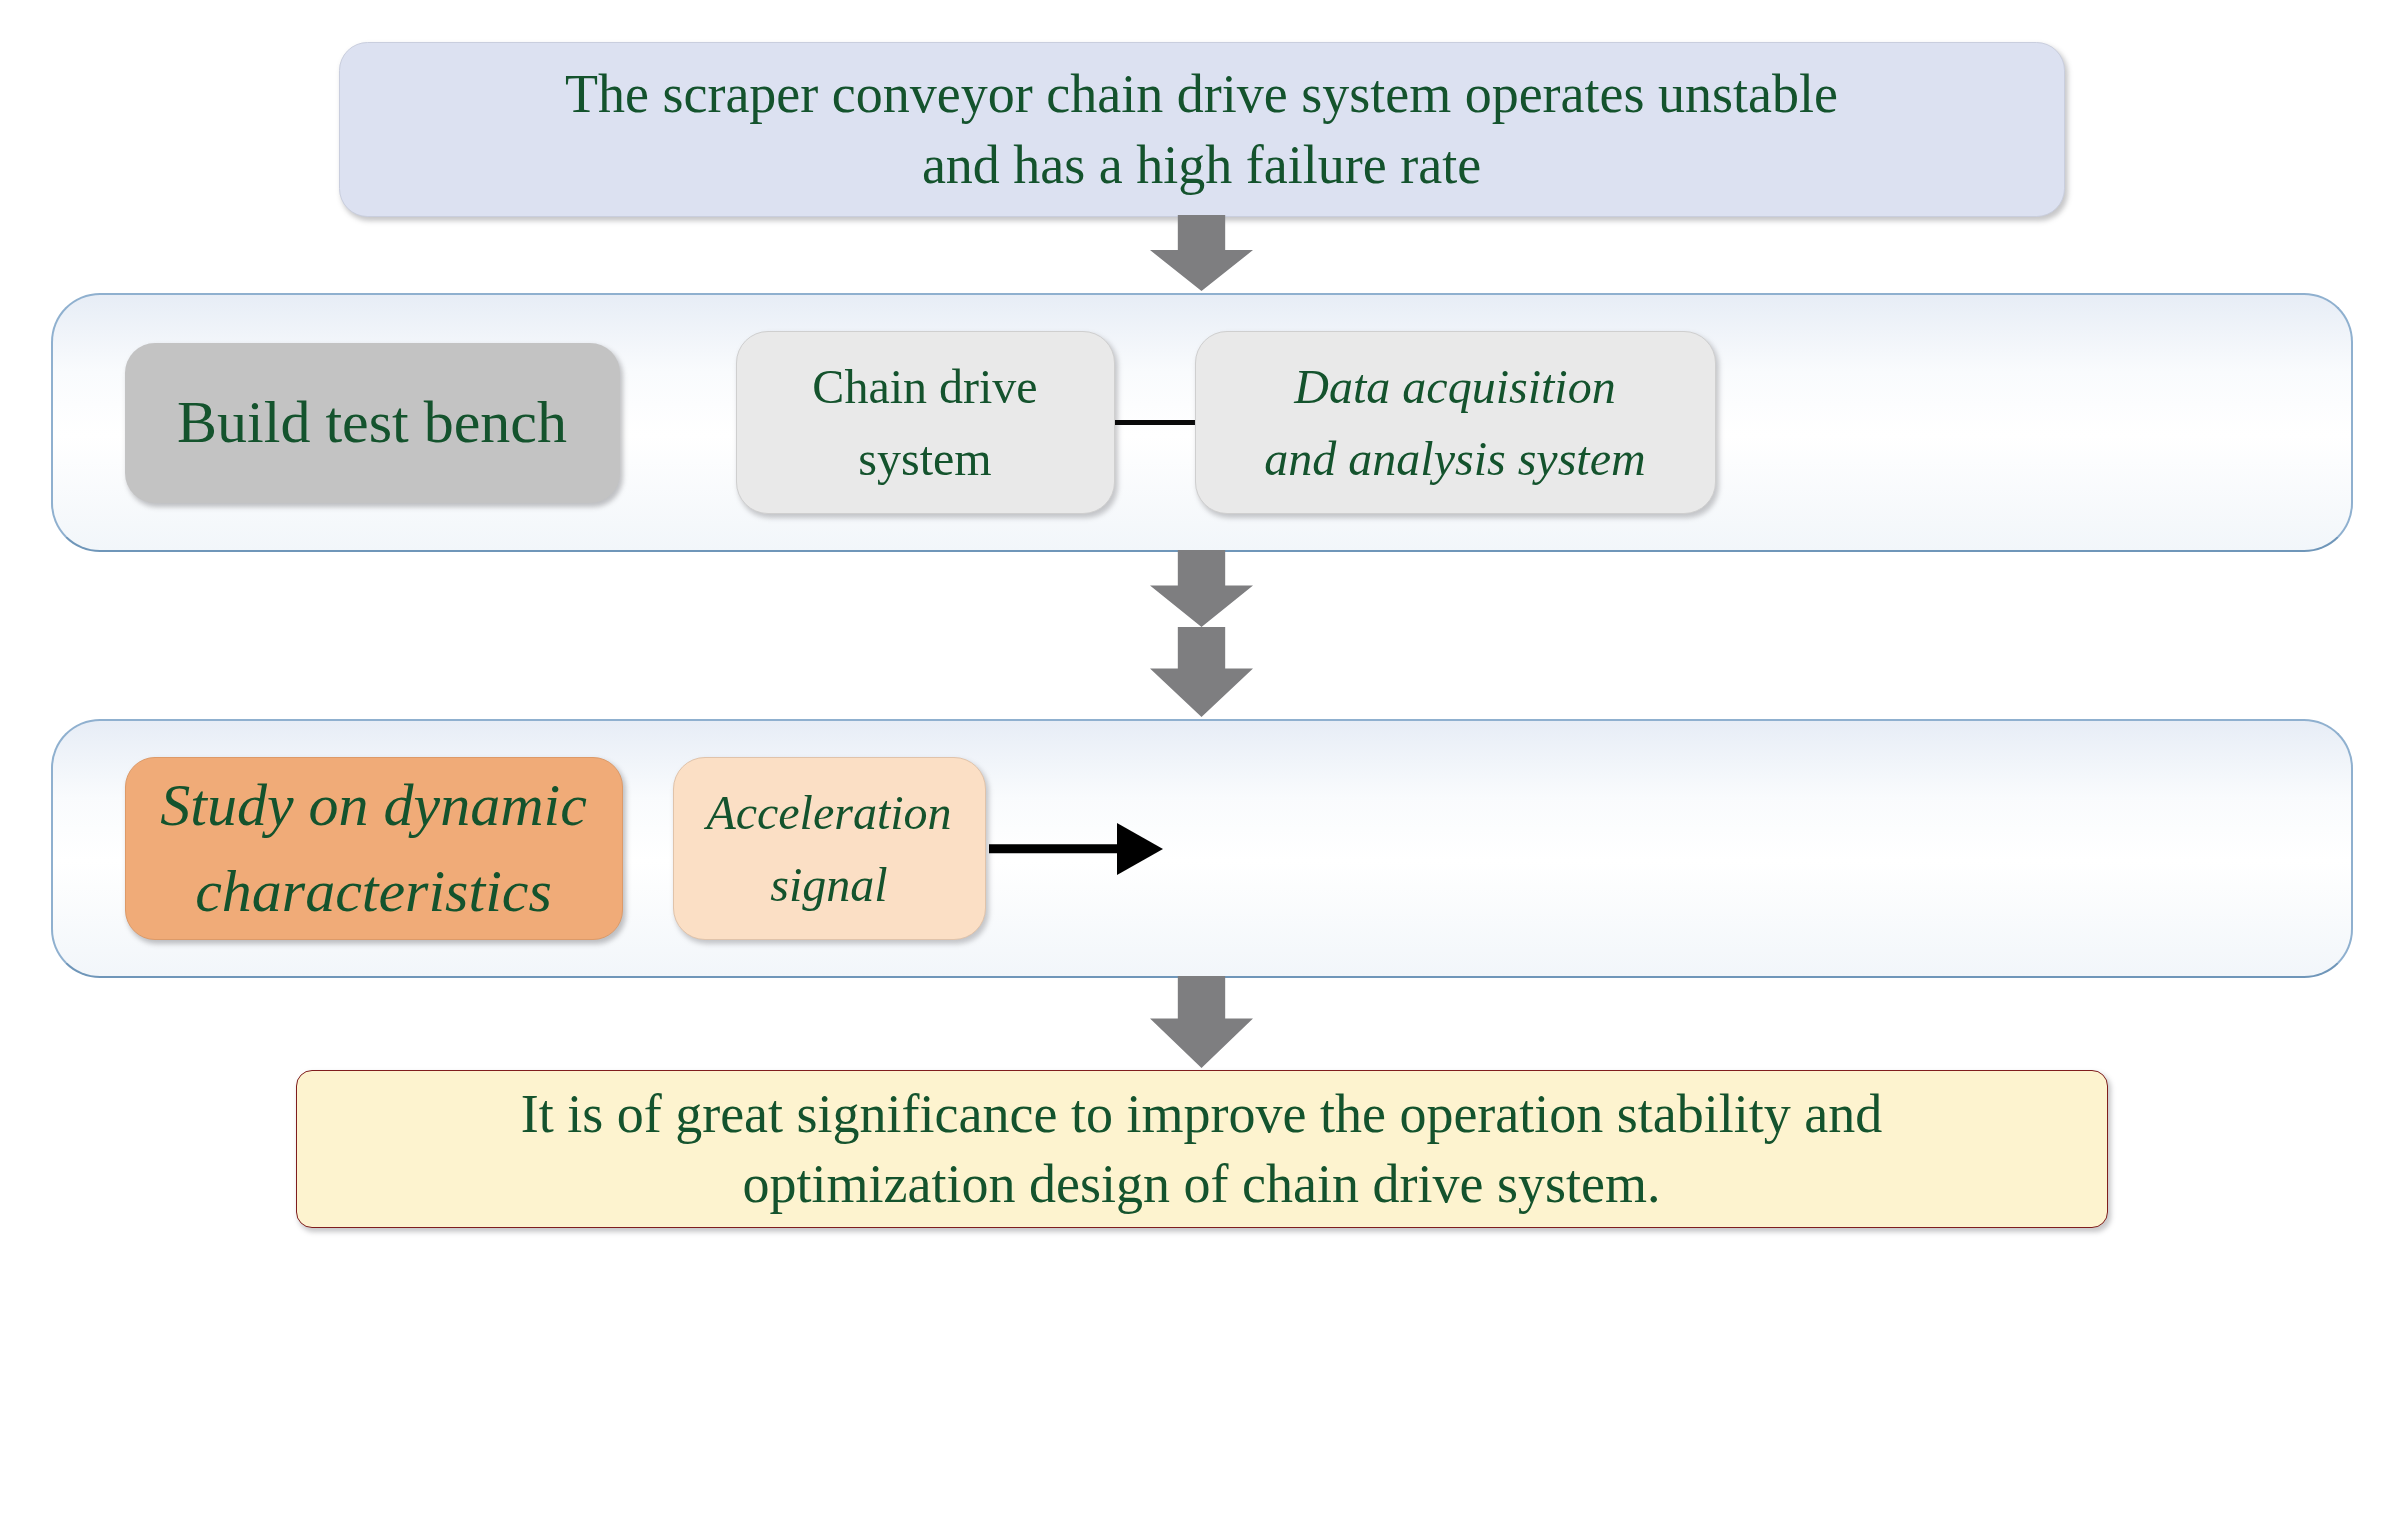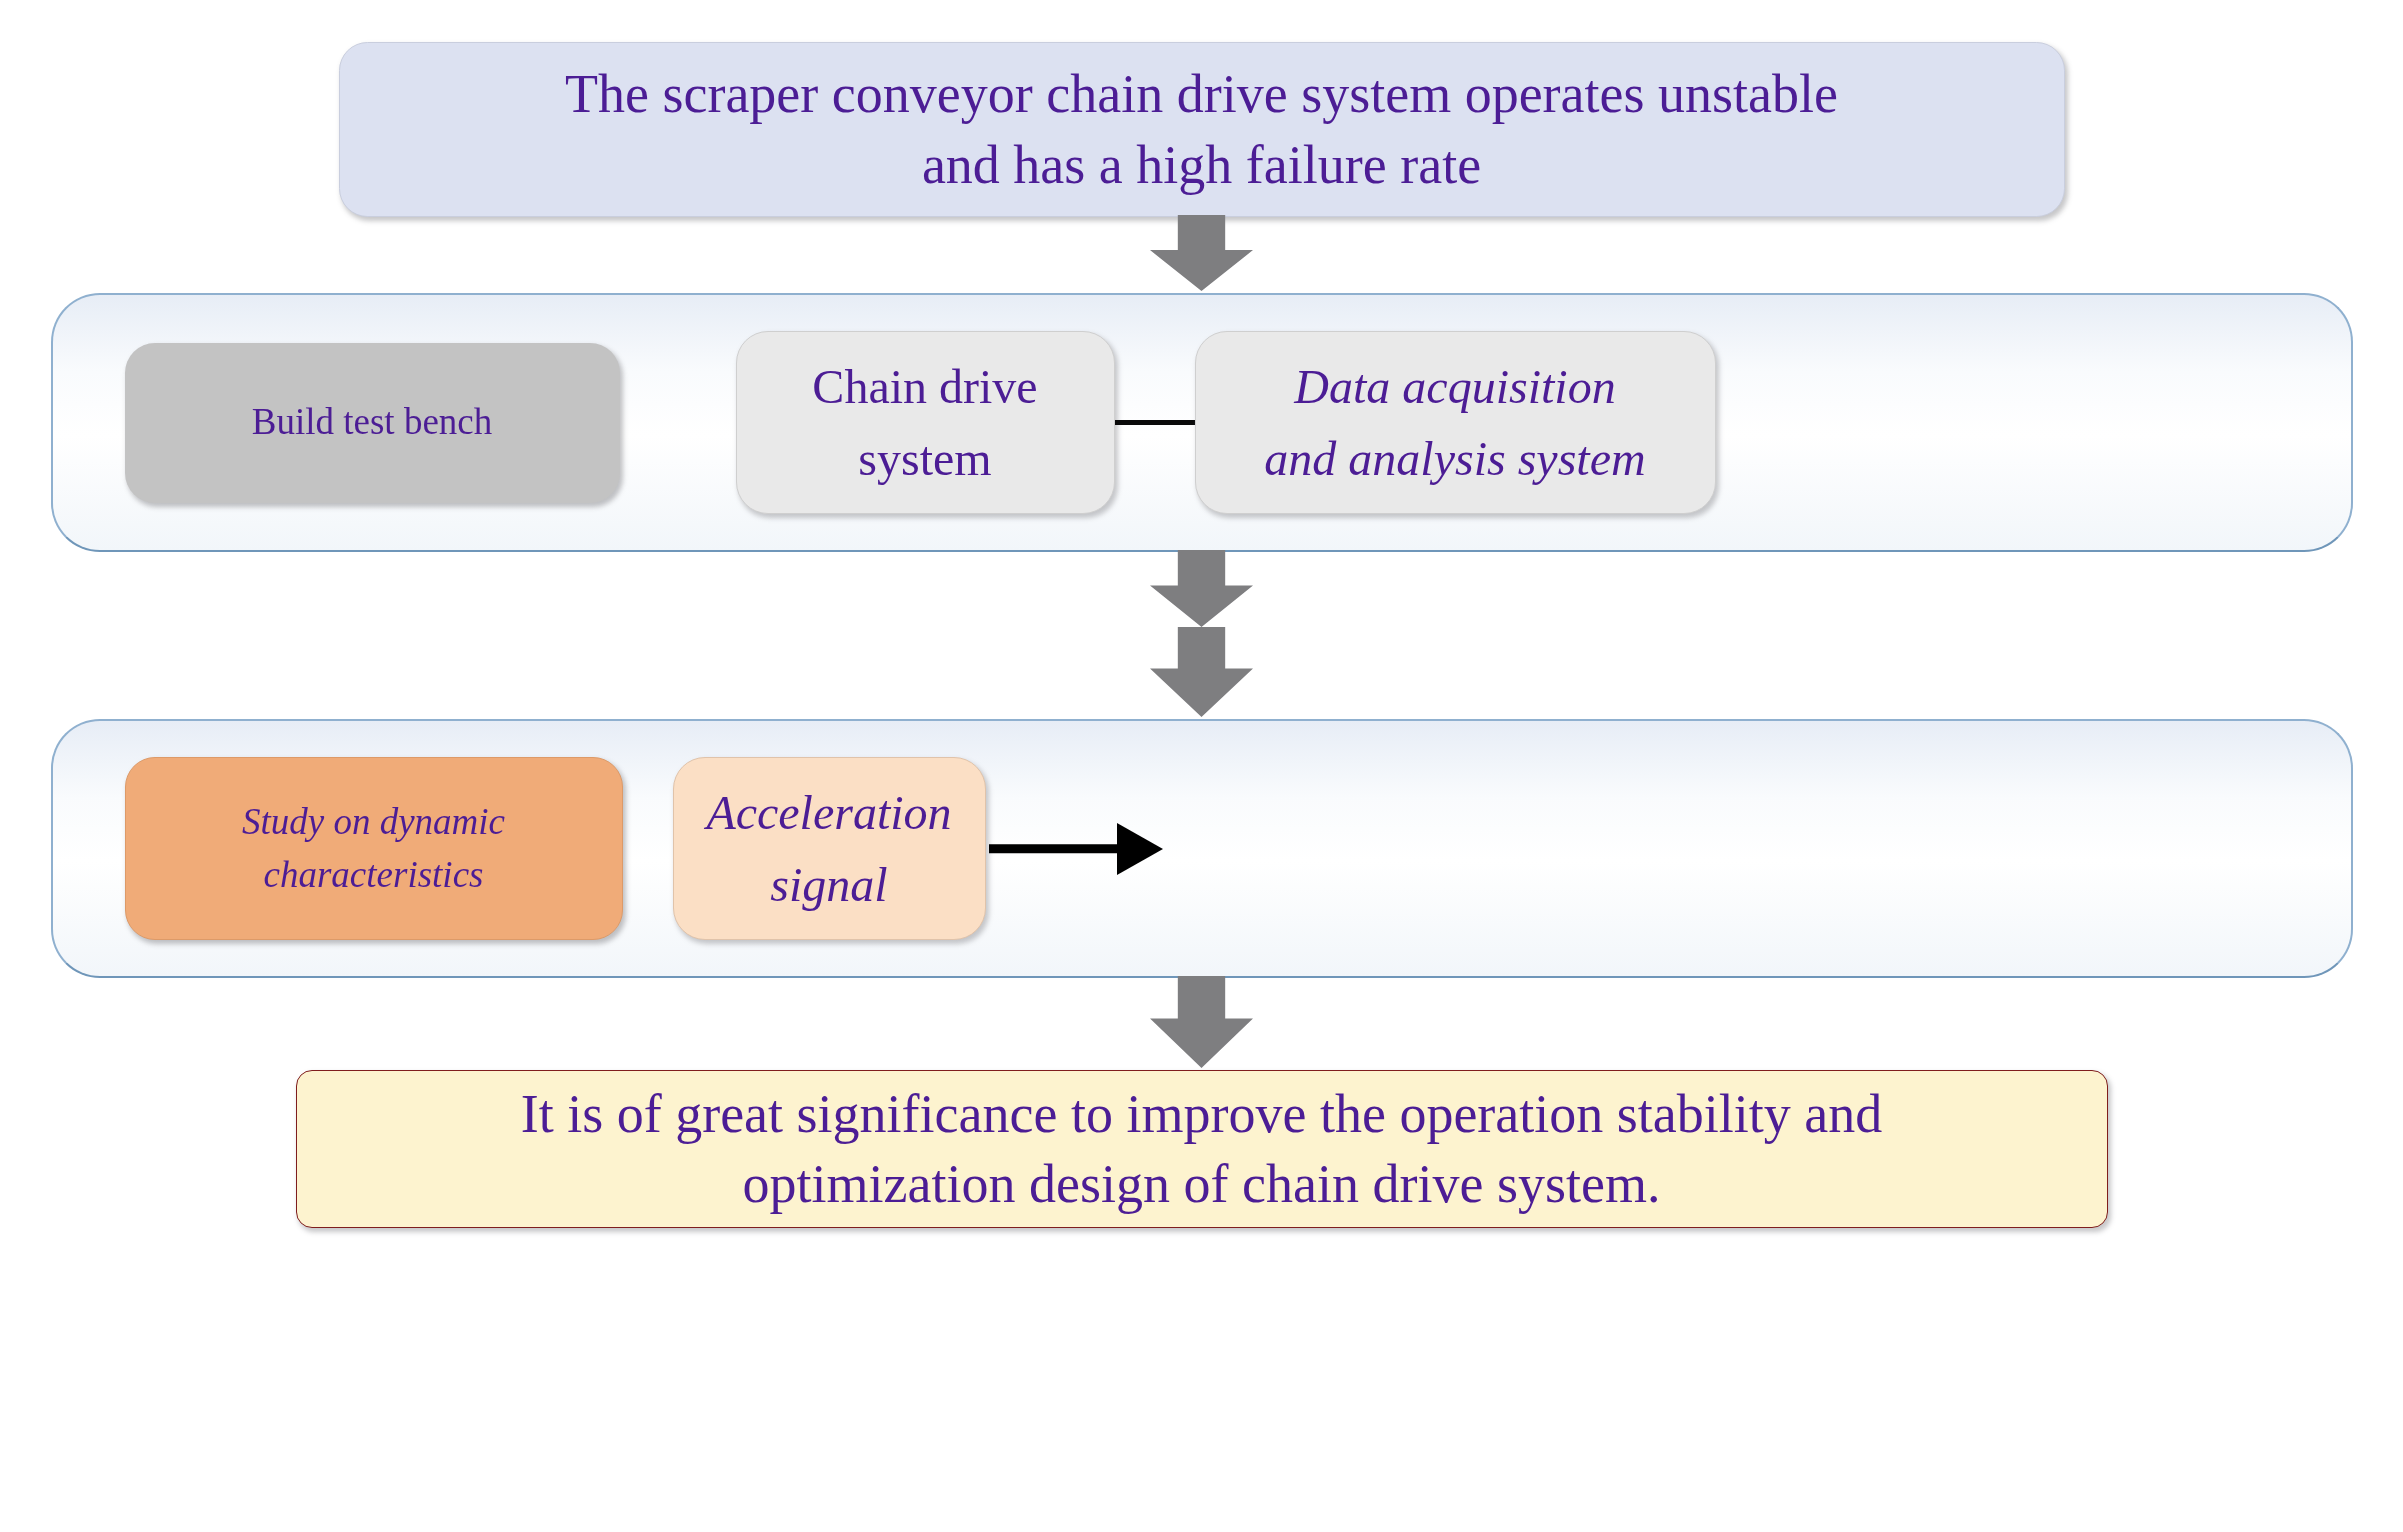--- a/index.html
+++ b/index.html
@@ -2,21 +2,21 @@
 <html style="font-size:15px"><head>
 <meta charset="utf-8">
 <style>
   * { margin:0; padding:0; box-sizing:border-box; }
   html,body { background:#ffffff; }
   .page {
     position:relative;
     width:2403px; height:1532px;
     background:#ffffff;
     font-family:"Liberation Serif","DejaVu Serif",serif;
-    color:#4c1d95;
+    color:#14532d;
     overflow:hidden;
   }
   .flow {
     position:absolute; inset:0;
     display:flex; flex-direction:column; align-items:center;
     padding-top:42px;
   }
 
   
   .big-box {
@@ -56,21 +56,21 @@
     border-bottom-color:#6f96b9;
     border-radius:49px;
     background:linear-gradient(180deg,#e7edf6 0%,#f9fbfd 30%,#ffffff 55%,#f2f6fa 100%);
     display:flex; align-items:center;
     padding:0 38px 0 72px;
   }
   .stage-label {
     flex:none;
     display:flex; flex-direction:column; justify-content:center;
     text-align:center;
-    font-size:37px; line-height:1.42;
+    font-size:60px; line-height:1.42;
     border-radius:30px;
     box-shadow:2.9px 3.8px 4.8px rgba(120,120,125,.45);
   }
   .items {
     flex:1;
     display:flex; align-items:center; justify-content:flex-start;
   }
   .node {
     flex:none;
     display:flex; flex-direction:column; justify-content:center;

